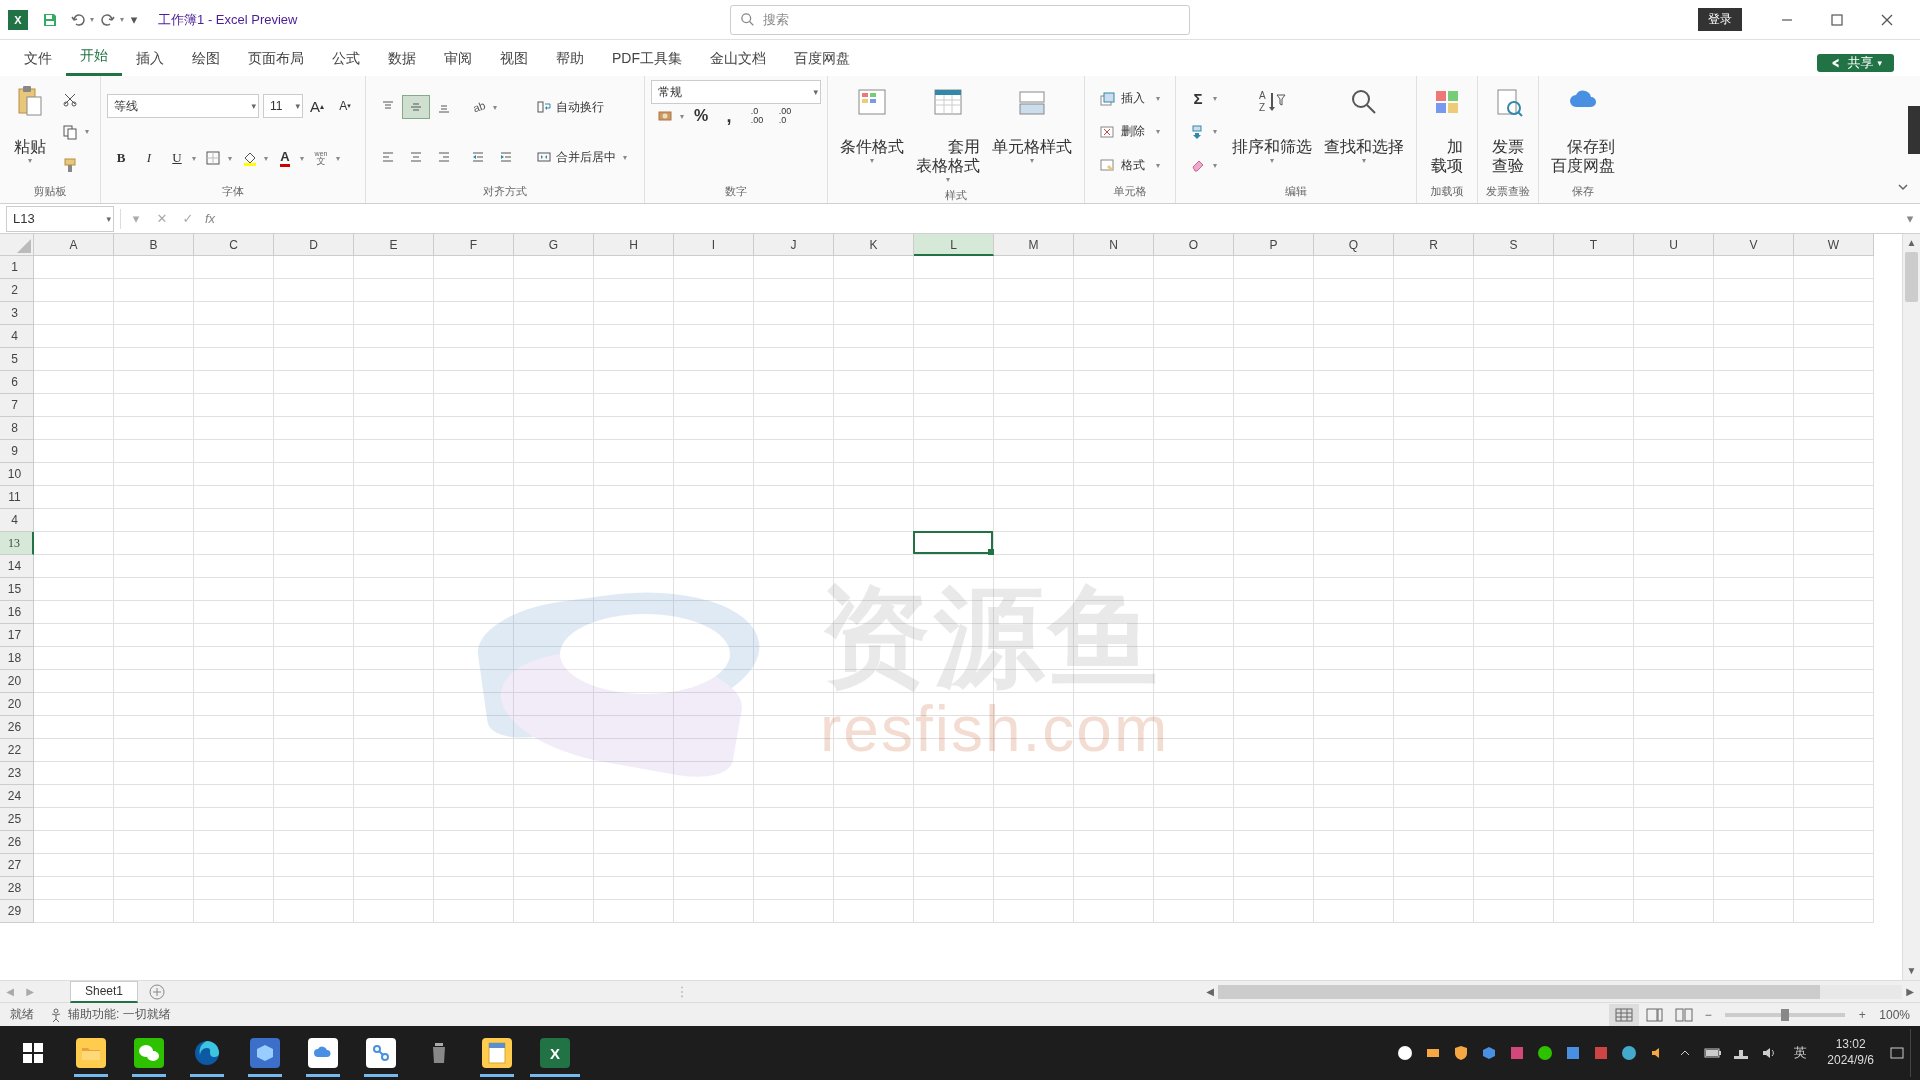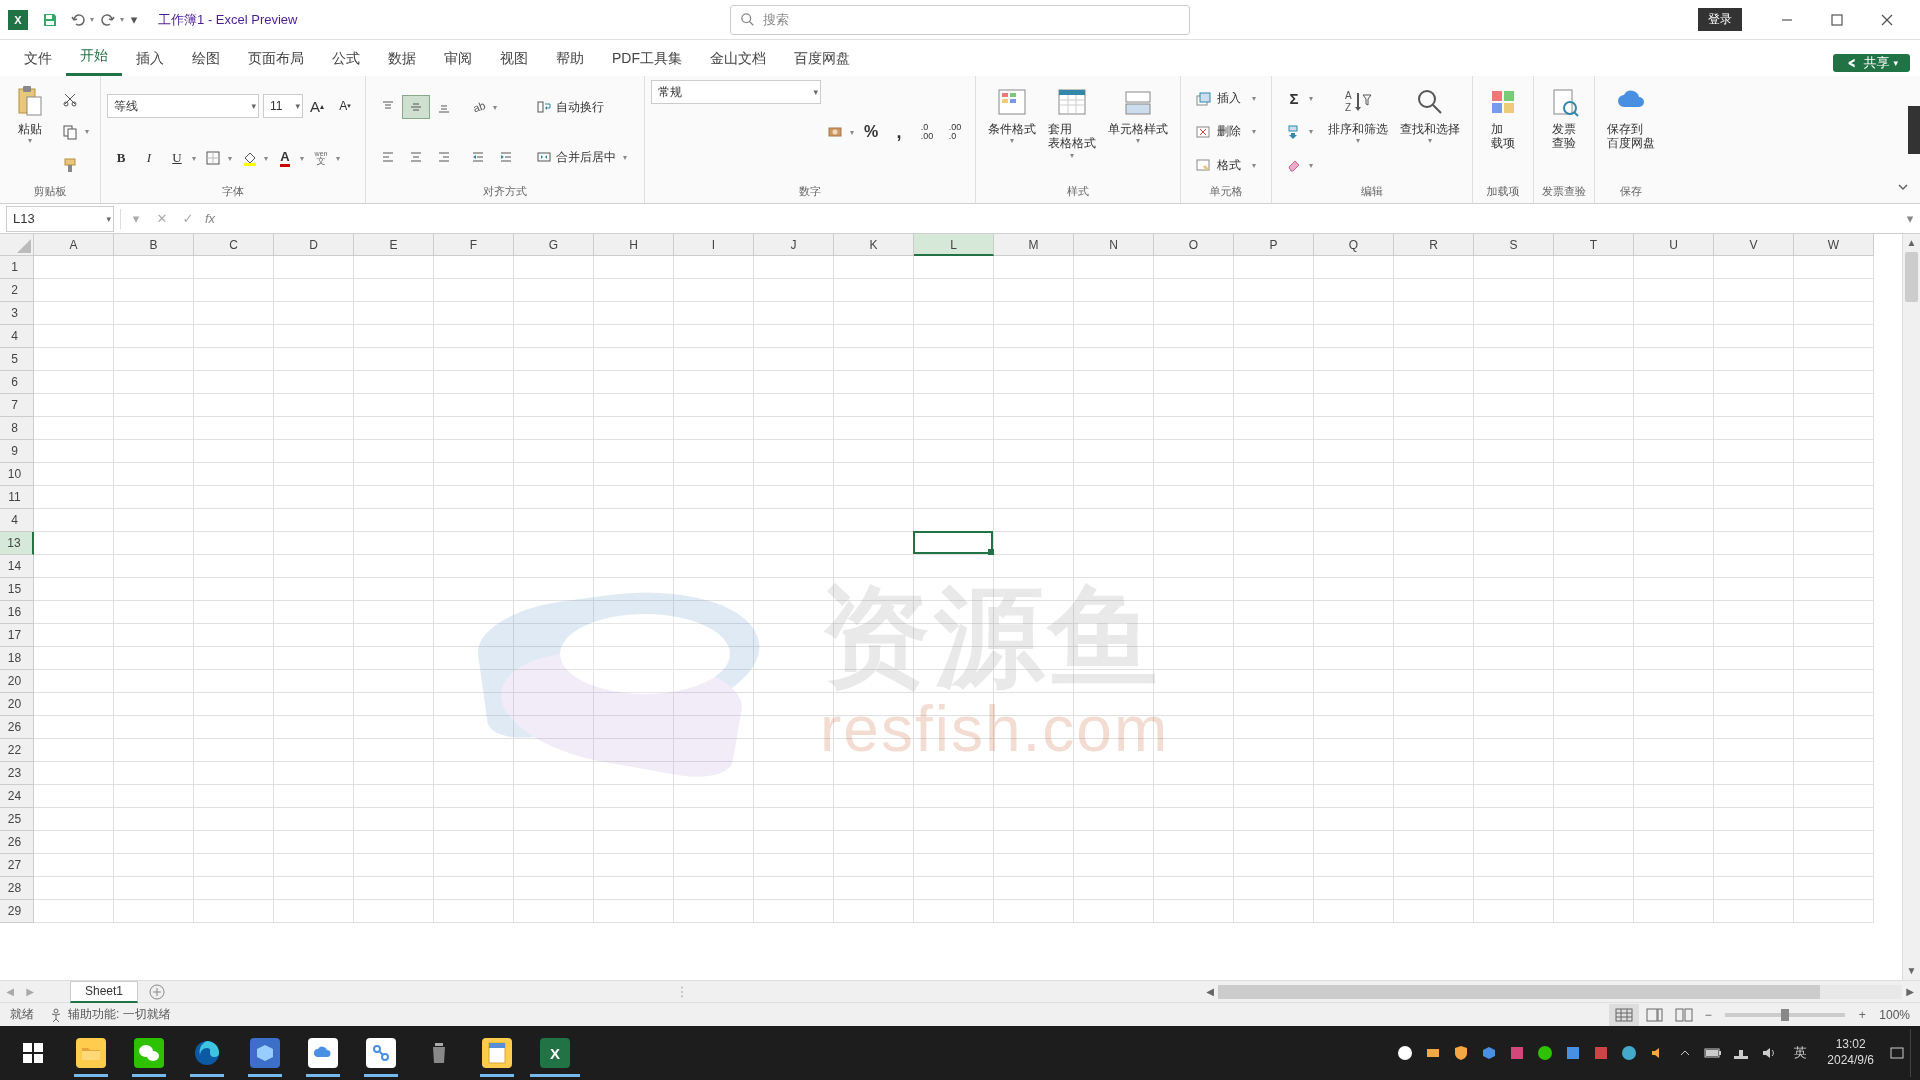--- a/index.html
+++ b/index.html
@@ -14,31 +14,31 @@
 .search-box { position: absolute; left: 50%; transform: translateX(-50%); width: 460px; height: 30px; border: 1px solid #ccc; border-radius: 3px; display: flex; align-items: center; padding: 0 10px; color: #888; }
 .search-box svg { margin-right: 8px; }
 .win-ctl { margin-left: auto; display: flex; align-items: center; }
 .login-btn { background: #333; color: #fff; padding: 3px 10px; font-size: 12px; margin-right: 20px; }
 .win-btn { width: 50px; height: 40px; display: flex; align-items: center; justify-content: center; cursor: pointer; color: #555; }
 
 
 .tabs { height: 36px; display: flex; align-items: flex-end; padding: 0 10px; background: #fff; }
 .tab { padding: 8px 14px; cursor: pointer; font-size: 14px; color: #444; }
 .tab.active { color: #217346; border-bottom: 3px solid #217346; font-weight: 500; }
-.share-btn { margin-left: auto; background: #217346; color: #fff; padding: 0 12px; border-radius: 3px; display: flex; align-items: center; font-size: 13px; margin-bottom: 4px; margin-right: 0; }
+.share-btn { margin-left: auto; background: #217346; color: #fff; padding: 0 12px; border-radius: 3px; display: flex; align-items: center; font-size: 13px; margin-bottom: 4px; margin-right: 16px; }
 .share-btn svg { margin-right: 4px; }
 
 
 .ribbon { height: 128px; background: #fafafa; border-bottom: 1px solid #d0d0d0; display: flex; position: relative; }
 .group { border-right: 1px solid #e0e0e0; padding: 4px 6px 2px 6px; display: flex; flex-direction: column; height: 100%; }
 .group-label { font-size: 11px; color: #666; text-align: center; margin-top: auto; padding-bottom: 2px; position: relative; }
 .group-body { display: flex; flex: 1; }
 .big-btn { display: flex; flex-direction: column; align-items: center; justify-content: flex-start; padding: 4px 6px; cursor: pointer; min-width: 48px; }
 .big-btn .ico { height: 36px; display: flex; align-items: center; justify-content: center; }
-.big-btn .lbl { font-size: 12px; text-align: left; line-height: 1.2; margin-top: 2px; white-space: pre-line; }
+.big-btn .lbl { font-size: 16px; text-align: right; line-height: 1.2; margin-top: 17px; white-space: pre-line; }
 .col { display: flex; flex-direction: column; justify-content: space-around; padding: 2px 2px; }
 .row { display: flex; align-items: center; }
 .sm-btn { width: 28px; height: 24px; display: flex; align-items: center; justify-content: center; cursor: pointer; position: relative; }
 .dd-arr { font-size: 8px; color: #888; margin-left: -2px; width: 10px; display: flex; align-items: center; justify-content: center; cursor: pointer; }
 .font-name { width: 152px; height: 24px; border: 1px solid #ccc; padding: 0 18px 0 6px; background: #fff; font-size: 12px; position: relative; display: flex; align-items: center; }
 .font-size { width: 40px; height: 24px; border: 1px solid #ccc; padding: 0 14px 0 6px; background: #fff; font-size: 12px; position: relative; display: flex; align-items: center; }
 .select-arr { position: absolute; right: 2px; top: 50%; transform: translateY(-50%); font-size: 9px; color: #666; }
 .num-fmt { width: 170px; height: 24px; border: 1px solid #ccc; padding: 0 18px 0 6px; background: #fff; font-size: 12px; position: relative; display: flex; align-items: center; }
 .wide-btn { height: 24px; padding: 0 6px; display: flex; align-items: center; cursor: pointer; font-size: 12px; }
 .wide-btn .ic { margin-right: 4px; display: flex; align-items: center; }
@@ -57,21 +57,21 @@
 
 
 .grid-wrap { position: relative; height: 746px; background: #fff; overflow: hidden; }
 .sel-all { position: absolute; left: 0; top: 0; width: 34px; height: 22px; border-right: 1px solid #ccc; border-bottom: 1px solid #ccc; background: #f0f0f0; }
 .sel-all::after { content: ''; position: absolute; right: 2px; bottom: 2px; border: 7px solid transparent; border-right-color: #bbb; border-bottom-color: #bbb; }
 .col-headers { position: absolute; left: 34px; top: 0; right: 18px; height: 22px; display: flex; }
 .ch { width: 80px; border-right: 1px solid #ccc; border-bottom: 1px solid #ccc; background: #f0f0f0; text-align: center; font-size: 12px; line-height: 22px; color: #444; flex-shrink: 0; }
 .ch.sel { background: #d6e8d8; border-bottom: 2px solid #217346; }
 .row-headers { position: absolute; left: 0; top: 22px; width: 34px; bottom: 0; }
 .rh { height: 23px; border-right: 1px solid #ccc; border-bottom: 1px solid #ccc; background: #f0f0f0; text-align: center; font-size: 12px; line-height: 23px; color: #444; padding-right: 4px; }
-.rh.sel { background: #d6e8d8; border-right: 2px solid #217346; }
+.rh.sel { background: #d6e8d8; border-right: 2px solid #217346; font-family: Liberation Serif, serif; }
 .cells { position: absolute; left: 34px; top: 22px; right: 18px; bottom: 0; }
 .cell-row { height: 23px; display: flex; }
 .cell { width: 80px; border-right: 1px solid #e0e0e0; border-bottom: 1px solid #e0e0e0; flex-shrink: 0; }
 .active-cell { position: absolute; border: 2px solid #217346; background: #fff; pointer-events: none; }
 .active-cell::after { content: ''; position: absolute; right: -3px; bottom: -3px; width: 6px; height: 6px; background: #217346; }
 .v-scroll { position: absolute; right: 0; top: 0; width: 18px; bottom: 0; background: #f0f0f0; border-left: 1px solid #ddd; }
 .v-scroll .arr { height: 18px; text-align: center; font-size: 10px; color: #666; line-height: 18px; cursor: pointer; }
 .v-scroll .thumb { position: absolute; left: 2px; right: 2px; top: 18px; height: 50px; background: #ccc; border-radius: 2px; }
 
 
@@ -395,21 +395,21 @@
             </span>
             <span>合并后居中</span>
             <span class="dd-arr" style="margin-left:4px">▾</span>
           </div>
       </div>
     </div>
     <div class="group-label">对齐方式</div>
   </div>
 
   <div class="group">
-    <div class="group-body" style="flex-direction:row;justify-content:flex-start">
+    <div class="group-body" style="flex-direction:column;justify-content:flex-start">
       <div class="num-fmt">
           <span>常规</span>
           <span class="select-arr">▾</span>
         </div>
       <div class="row">
         <div class="sm-btn">
             <svg width="16" height="16">
               <rect x="2" y="4" width="12" height="8" fill="#c96" stroke="#a74"></rect>
               <circle cx="8" cy="8" r="2.5" fill="#edb"></circle>
             </svg>

